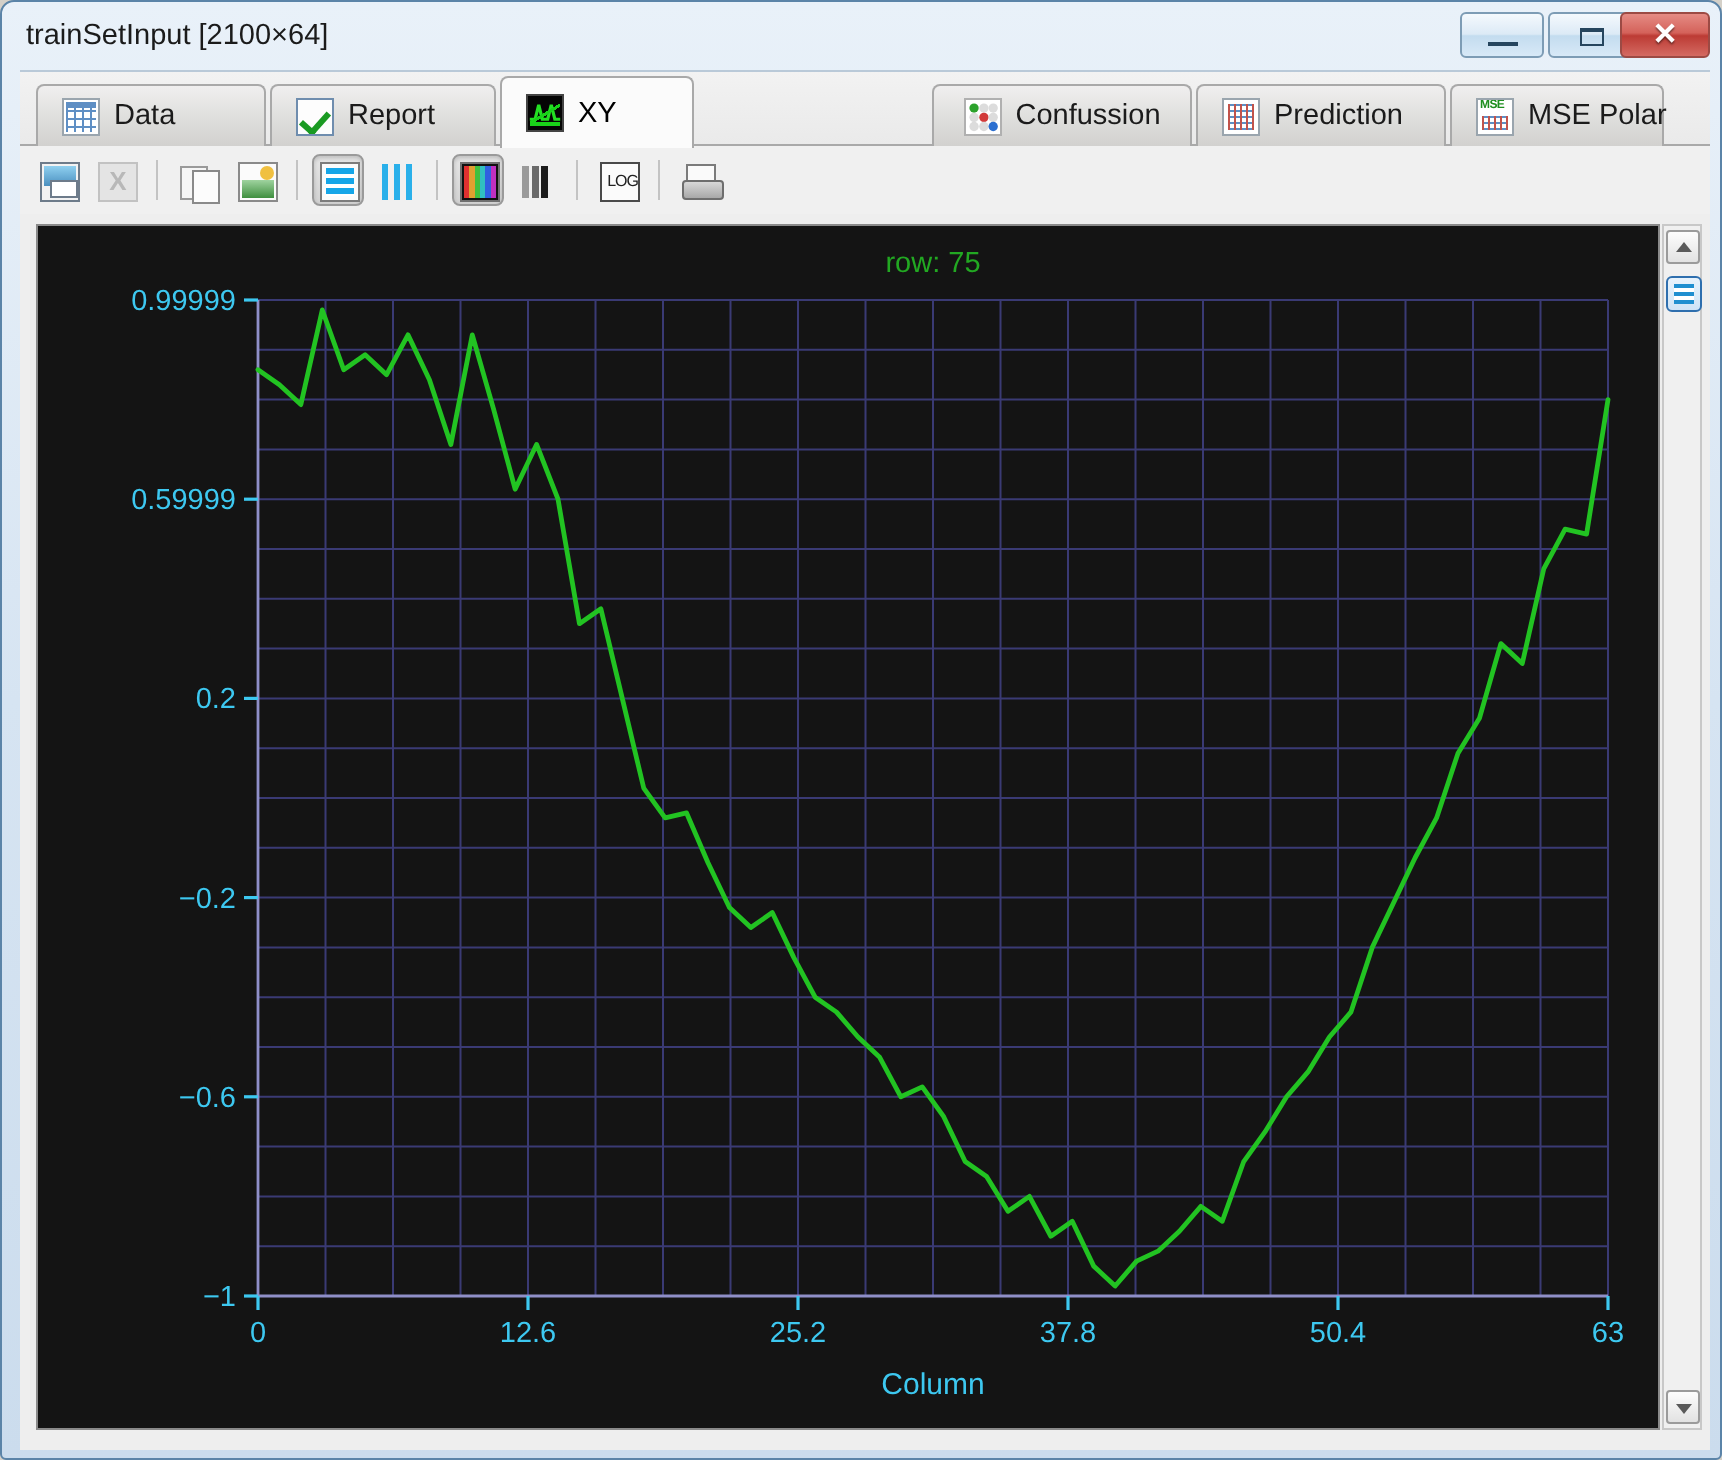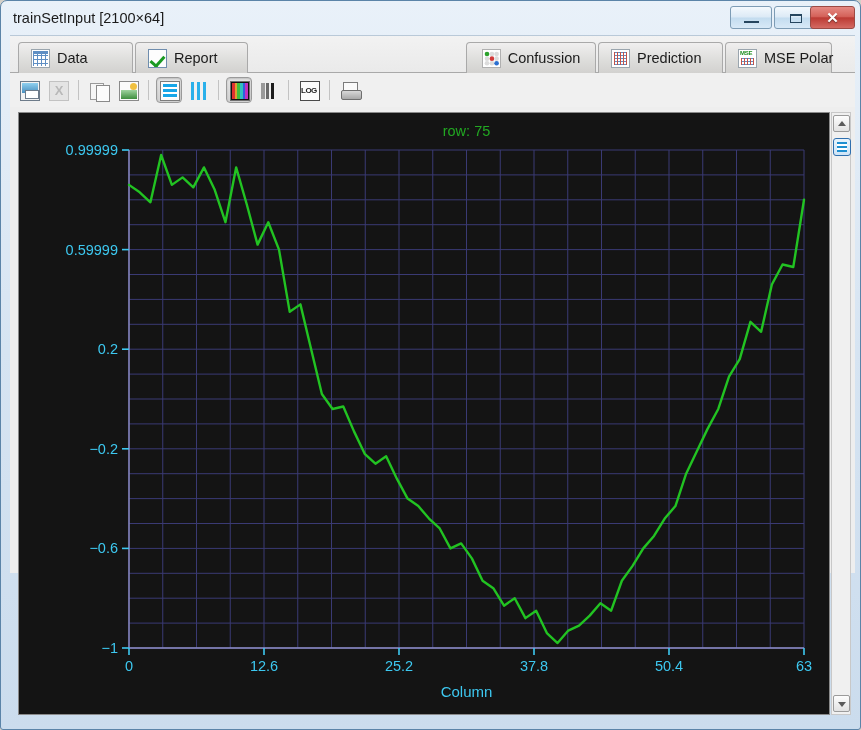--- a/index.html
+++ b/index.html
@@ -71,21 +71,21 @@
     position: absolute; left: 0; top: 0; width: 100%; height: 100%;
     color: #fff; font-size: 15px; font-weight: bold;
     line-height: 21px; text-align: center;
     text-shadow: 0 1px 1px rgba(0,0,0,.45);
   }
 
   
   #client {
     position: absolute;
     left: 5px; top: 30px;
-    width: 845px; height: 538px;
+    width: 845px; height: 690px;
     background: #eeeeee;
     border-top: 1px solid #b9c9d8;
   }
 
   
   #tabstrip {
     position: absolute;
     left: 0; top: 0;
     width: 845px; height: 37px;
     background: linear-gradient(to bottom, #f2f2f2 0%, #eaeaea 100%);
@@ -225,22 +225,22 @@
   .t-rows { background:#fbfbfb; border:1px solid #7c7c7c; }
   .t-rows::before{ content:""; position:absolute; left:2px; top:2px; right:2px; bottom:2px;
     background: repeating-linear-gradient(to bottom,#16a6e8 0 3px, #ffffff 3px 5px); }
   .t-cols::before{ content:""; position:absolute; left:2px; top:1px; right:2px; bottom:1px;
     background: repeating-linear-gradient(to right,#2ab0ea 0 3px, transparent 3px 6px); }
   .t-colorcols { background:#111; border:1px solid #6f6f6f; }
   .t-colorcols::before{ content:""; position:absolute; left:1px; top:1px; right:1px; bottom:1px;
     background: linear-gradient(to right,#e03030 0 16%,#e0a030 16% 33%,#3fc03f 33% 50%,#30c0c0 50% 66%,#3060e0 66% 83%,#c030c0 83% 100%); }
   .t-graycols::before{ content:""; position:absolute; left:2px; top:2px; right:2px; bottom:2px;
     background: linear-gradient(to right,#9a9a9a 0 22%, transparent 22% 30%, #6a6a6a 30% 52%, transparent 52% 60%, #1c1c1c 60% 82%, transparent 82% 100%); }
-  .t-log { border:1px solid #4a4a4a; background:#fbfbfb; font-size:8px; font-weight:bold;
-    text-align:left; line-height:18px; color:#222; letter-spacing:-.5px; }
+  .t-log { border:1px solid #4a4a4a; background:#fbfbfb; font-size:8px; font-weight:normal;
+    text-align:right; line-height:18px; color:#222; letter-spacing:-.5px; }
   .t-print { }
   .t-print::before{ content:""; position:absolute; left:2px; top:1px; width:13px; height:9px;
     background:#fafafa; border:1px solid #7b7b7b; }
   .t-print::after{ content:""; position:absolute; left:0px; top:9px; width:19px; height:8px;
     background:linear-gradient(to bottom,#d8d8d8,#a8a8a8); border:1px solid #6e6e6e; border-radius:2px; }
 
   
   #plot-host {
     position: absolute;
     left: 8px; top: 76px;
@@ -306,20 +306,28 @@
     <div id="client">
 
       <div id="tabstrip">
           <div class="tab" style="left: 8px; width: 115px;">
             <span class="tabicon ic-grid"></span>
             <span>Data</span>
           </div>
           <div class="tab" style="left: 125px; width: 113px; align-items: center;">
             <span class="tabicon ic-check"></span>
             <span>Report</span>
+          </div>
+          <div class="tab active" style="left: 240px; width: 97px;">
+            <span class="tabicon ic-xy">
+              <svg class="wave" viewBox="0 0 19 19">
+                <polyline points="1,13 4,13 6,5 8,13 11,13 13,5 15,13 18,13" fill="none" stroke="#23e023" stroke-width="1.8"></polyline>
+              </svg>
+            </span>
+            <span>XY</span>
           </div>
           <div class="tab" style="left: 456px; width: 130px; justify-content: center;">
             <span class="tabicon ic-conf"><svg viewBox="0 0 19 19">
                 <circle cx="4.5" cy="4.5" r="2.6" fill="#2ca22c"></circle>
                 <circle cx="10" cy="4.5" r="2.6" fill="#dcdcdc"></circle>
                 <circle cx="15.2" cy="4.5" r="2.6" fill="#dcdcdc"></circle>
                 <circle cx="4.5" cy="9.7" r="2.6" fill="#dcdcdc"></circle>
                 <circle cx="10" cy="9.7" r="2.6" fill="#d23b3b"></circle>
                 <circle cx="15.2" cy="9.7" r="2.6" fill="#dcdcdc"></circle>
                 <circle cx="4.5" cy="14.8" r="2.6" fill="#dcdcdc"></circle>

